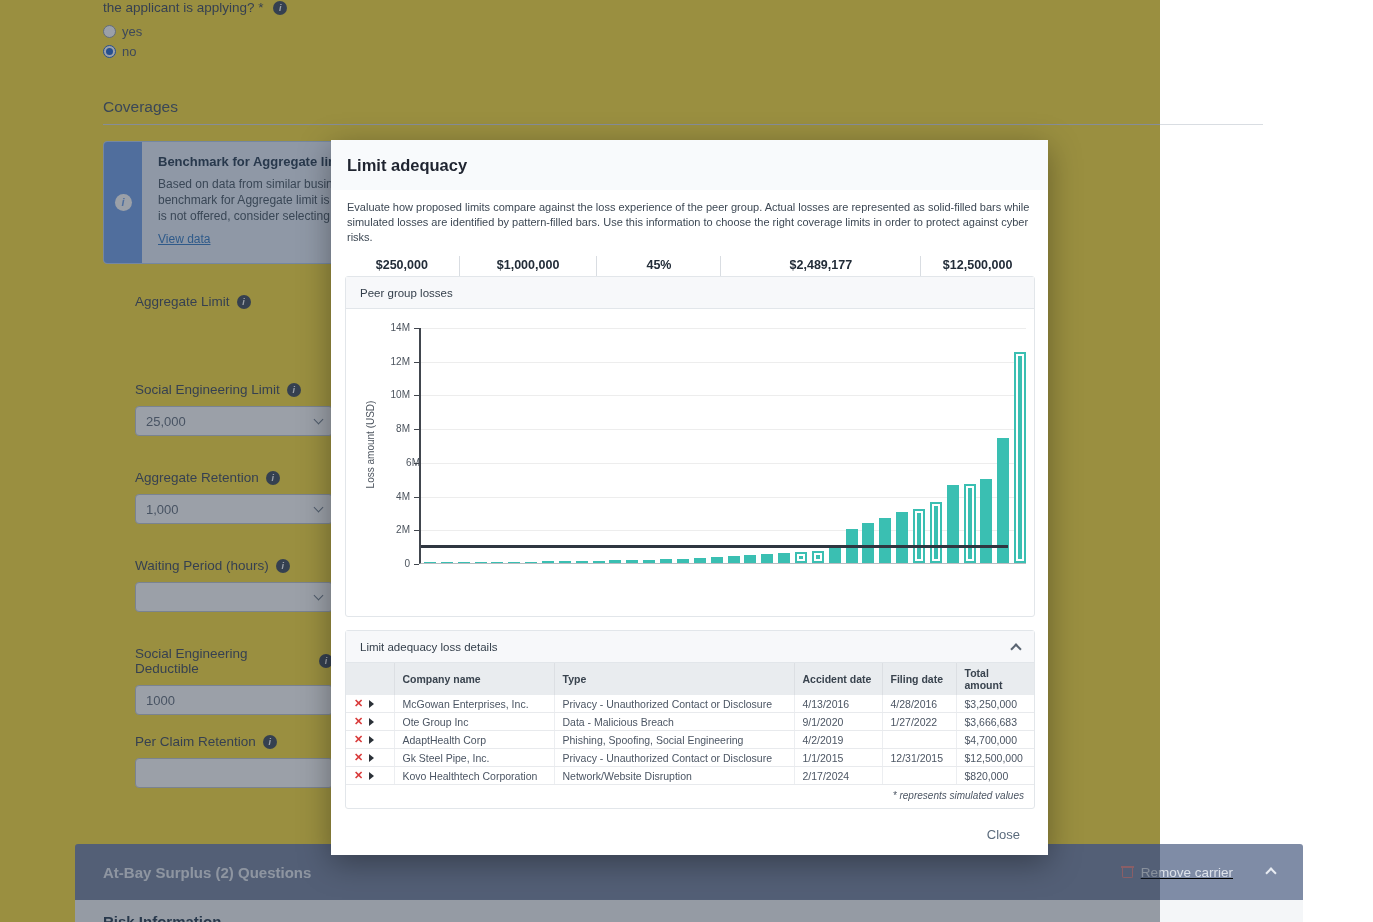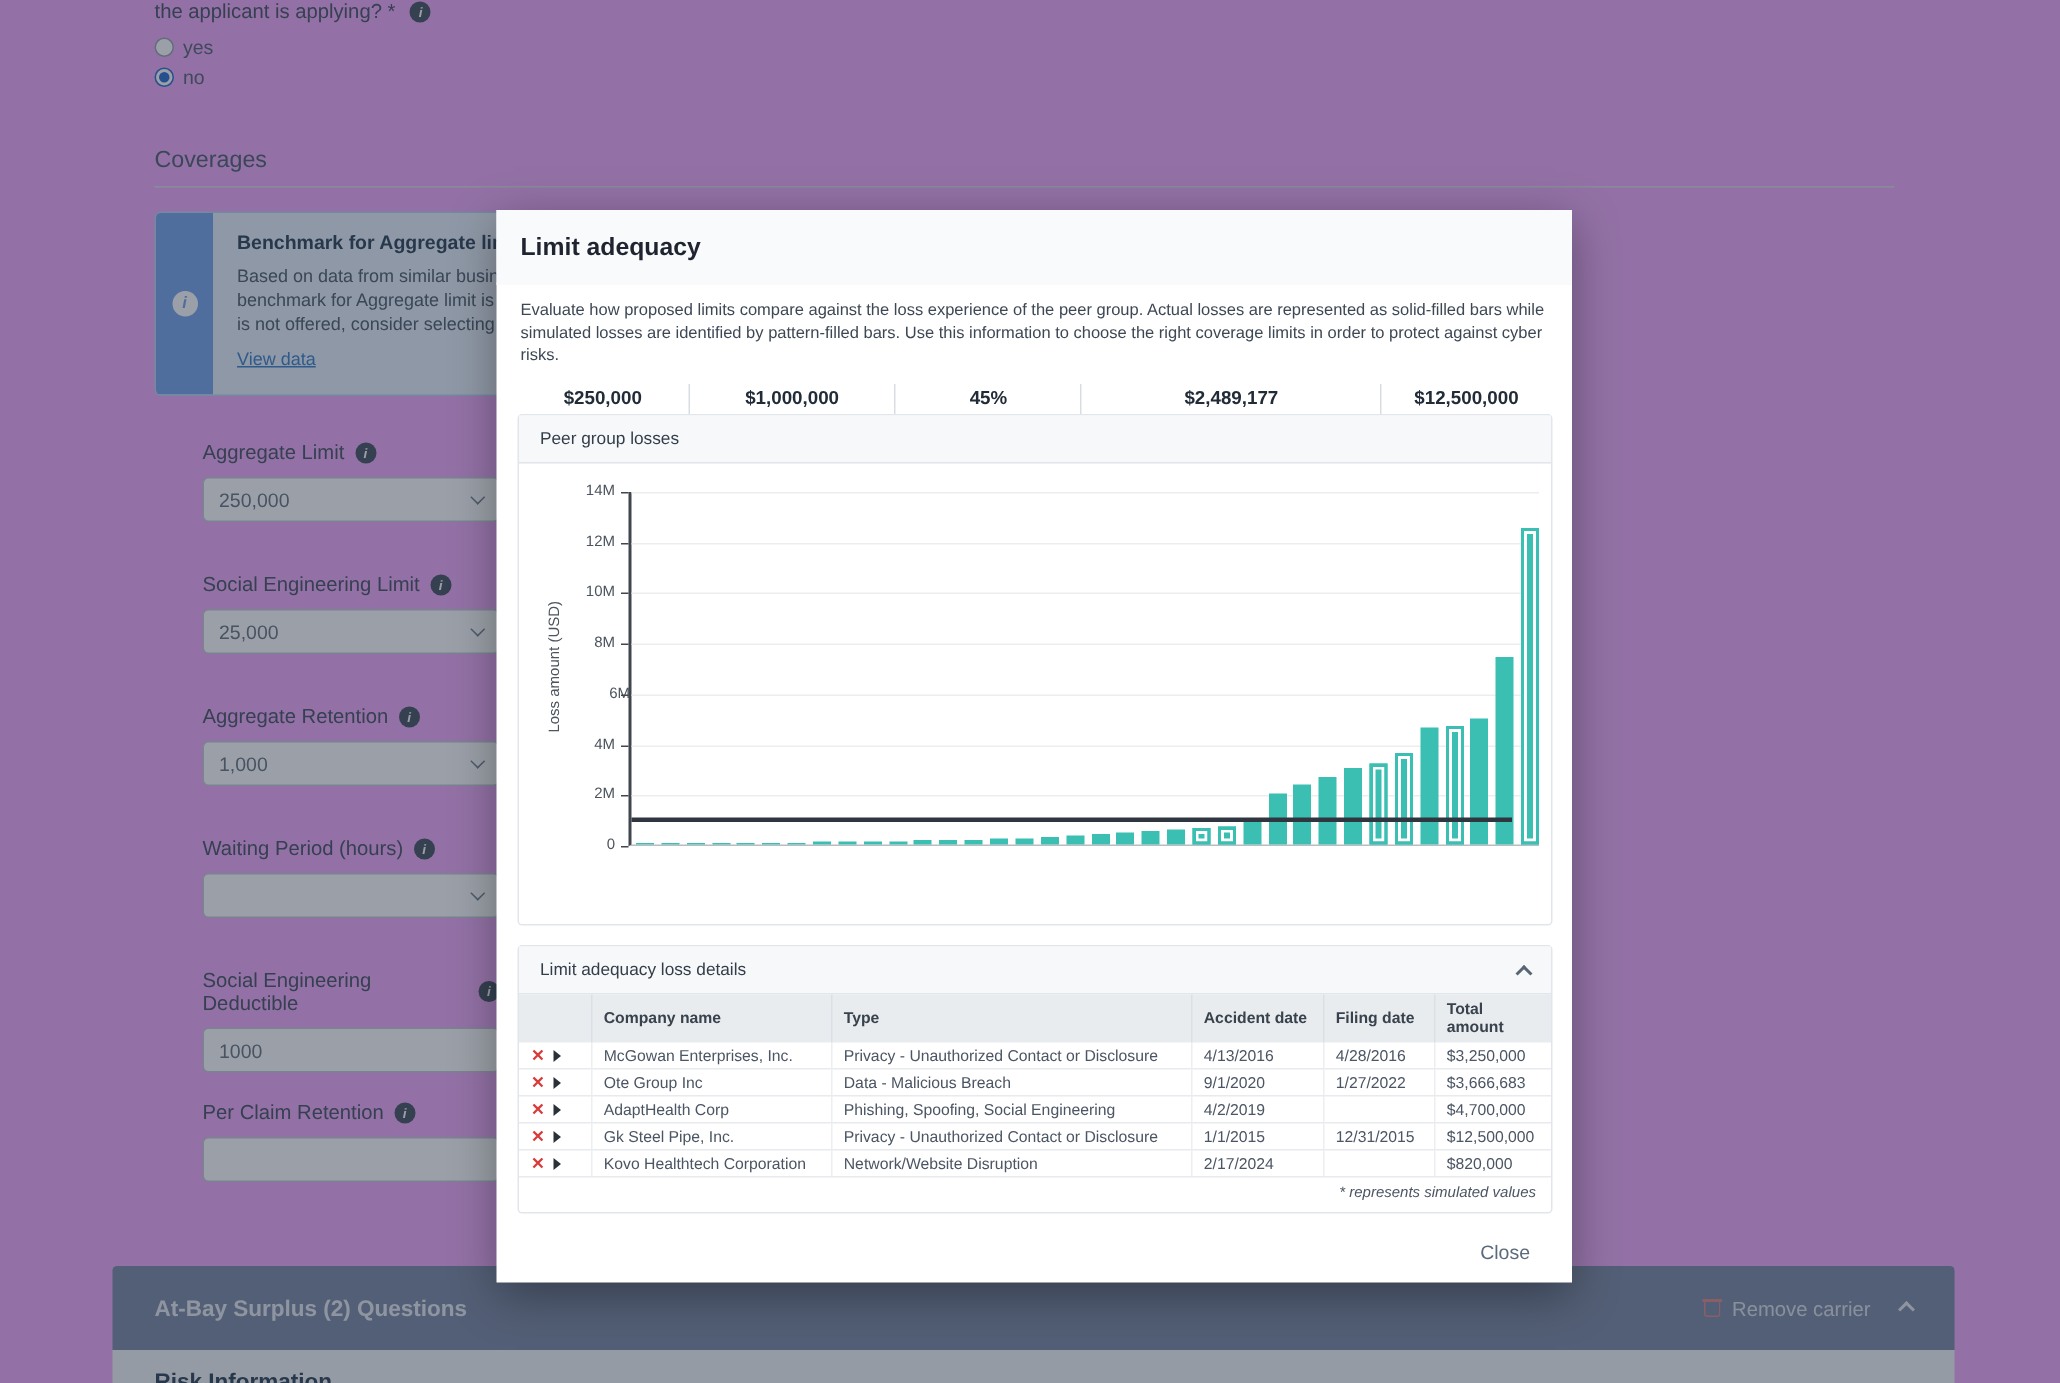--- a/index.html
+++ b/index.html
@@ -1,19 +1,19 @@
 <!DOCTYPE html>
 <html><head>
 <meta charset="utf-8">
 <style>
   * { margin:0; padding:0; box-sizing:border-box; }
   html,body { width:1373px; height:922px; overflow:hidden; background:#fff;
               font-family:"Liberation Sans", sans-serif; }
   .abs { position:absolute; }
-  #page { position:relative; width:1373px; height:922px; background:#f0abfc; }
+  #page { position:relative; width:1160px; height:922px; background:#fde047; }
 
   
   #form-bg { position:absolute; inset:0; z-index:1; }
   .q-text { left:103px; top:0; font-size:13.5px; color:#4b5563; }
   .radio-row { left:103px; display:flex; align-items:center; gap:6px; font-size:13px; color:#5a6572; }
   .radio { width:13px; height:13px; border-radius:50%; border:1px solid #9aa4b0; background:#fff; position:relative; }
   .radio.sel { border-color:#2f6fd0; }
   .radio.sel::after { content:""; position:absolute; inset:2px; border-radius:50%; background:#2f6fd0; }
   .section-h { left:103px; top:98px; font-size:15.5px; color:#53616e; }
   .section-line { left:103px; top:124px; width:1160px; height:1px; background:#d9dde2; }
@@ -27,21 +27,21 @@
   .bench-link { display:inline-block; margin-top:8px; font-size:12px; color:#3f83c9; text-decoration:underline; cursor:pointer; }
 
   .field { left:103px; width:198px;margin-left:32px; }
   .field-label { display:flex; align-items:center; gap:7px; font-size:13.5px; color:#4b5563; margin-bottom:9px; }
   .info-dot { width:14px; height:14px; border-radius:50%; background:#4a5562; color:#fff; font-size:9px; font-weight:bold; text-align:center; line-height:14px; font-style:italic; flex:0 0 auto; }
   .control { width:198px; height:30px; border:1px solid #c4ccd4; border-radius:4px; background:#fff; display:flex; align-items:center; padding:0 10px; font-size:13px; color:#6b7684; justify-content:space-between; }
   .chev-down { width:7px; height:7px; border-right:1.6px solid #7a8694; border-bottom:1.6px solid #7a8694; transform:rotate(45deg); margin-top:-3px; }
 
   .carrier-bar { left:75px; top:844px; width:1228px; height:56px; background:#7f8ca6; display:flex; align-items:center; justify-content:space-between; padding:0 28px; border-radius:3px 3px 0 0; }
   .carrier-title { font-size:15px; font-weight:bold; color:#e8ecf2; }
-  .carrier-right { display:flex; align-items:flex-start; gap:20px; }
+  .carrier-right { display:flex; align-items:flex-start; gap:34px;text-decoration:underline; }
   .remove-wrap { display:flex; align-items:center; gap:8px; cursor:pointer; }
   .remove-label { font-size:13.5px; color:#dde2ea; }
   .chev-up { width:8px; height:8px; border-right:2px solid #e8ecf2; border-bottom:2px solid #e8ecf2; transform:rotate(-135deg); margin-top:4px; }
   .carrier-body { left:75px; top:900px; width:1228px; height:22px; background:#f4f6f8; }
   .risk-h { left:103px; top:913px; font-size:15px; font-weight:bold; color:#33475b; }
 
   
   .trash { position:relative; width:11px; height:12px; }
   .trash::before { content:""; position:absolute; left:0; right:0; top:2px; bottom:0; border:1.4px solid #e08a8a; border-top:none; border-radius:0 0 2px 2px; }
   .trash::after { content:""; position:absolute; left:-1px; right:-1px; top:0; height:1.6px; background:#e08a8a; }
@@ -126,24 +126,20 @@
         <div class="bench-line">benchmark for Aggregate limit is $</div>
         <div class="bench-line">is not offered, consider selecting th</div>
         <span class="bench-link">View data</span>
       </div>
     </div>
 
     <div class="abs field" style="top:294px;">
       <div class="field-label">
           <span>Aggregate Limit</span>
           <span class="info-dot">i</span>
-        </div>
-      <div class="control">
-          <span>250,000</span>
-          <span class="chev-down"></span>
         </div>
     </div>
     <div class="abs field" style="top:382px;">
       <div class="field-label">
           <span>Social Engineering Limit</span>
           <span class="info-dot">i</span>
         </div>
       <div class="control">
           <span>25,000</span>
           <span class="chev-down"></span>

